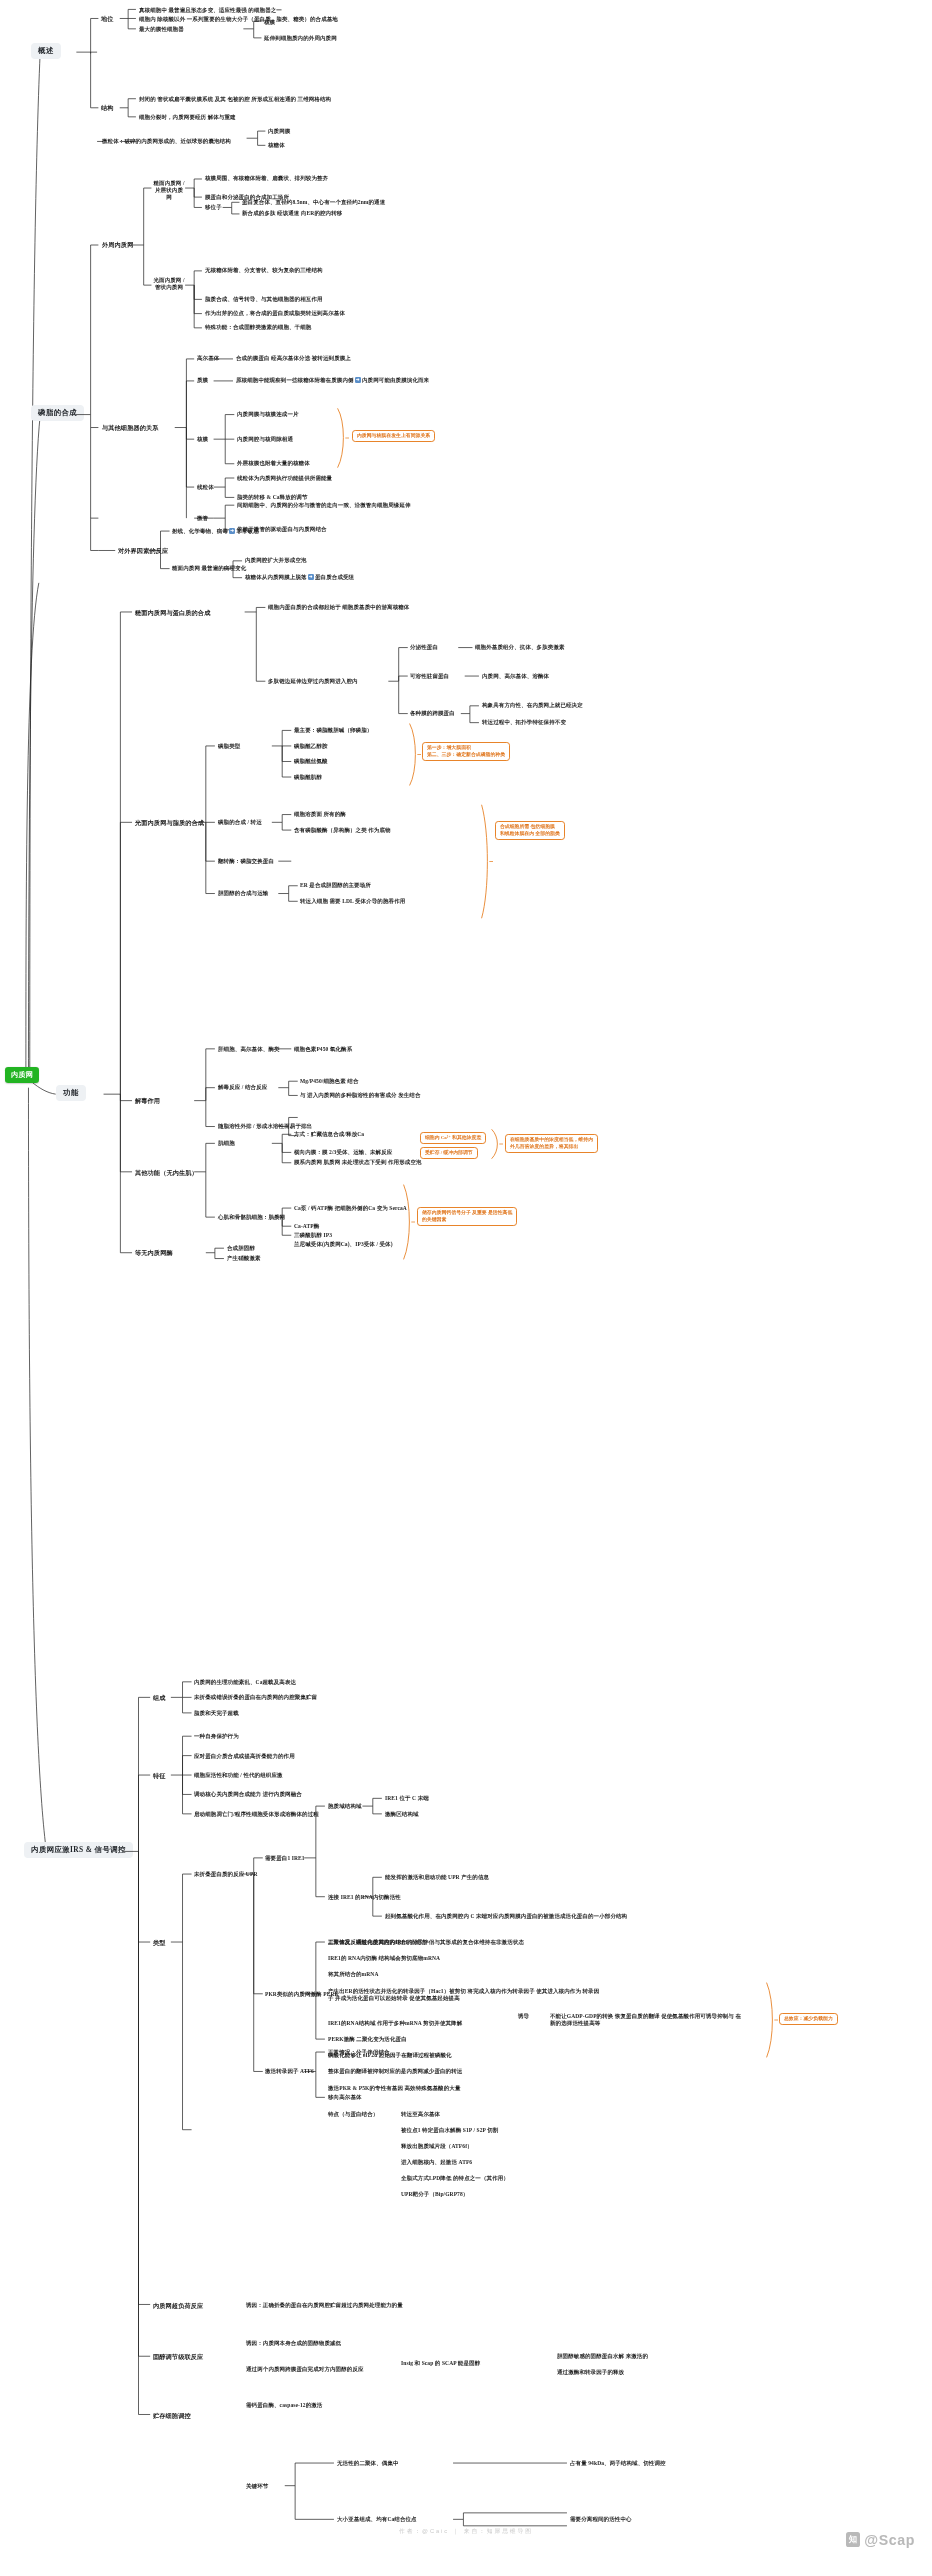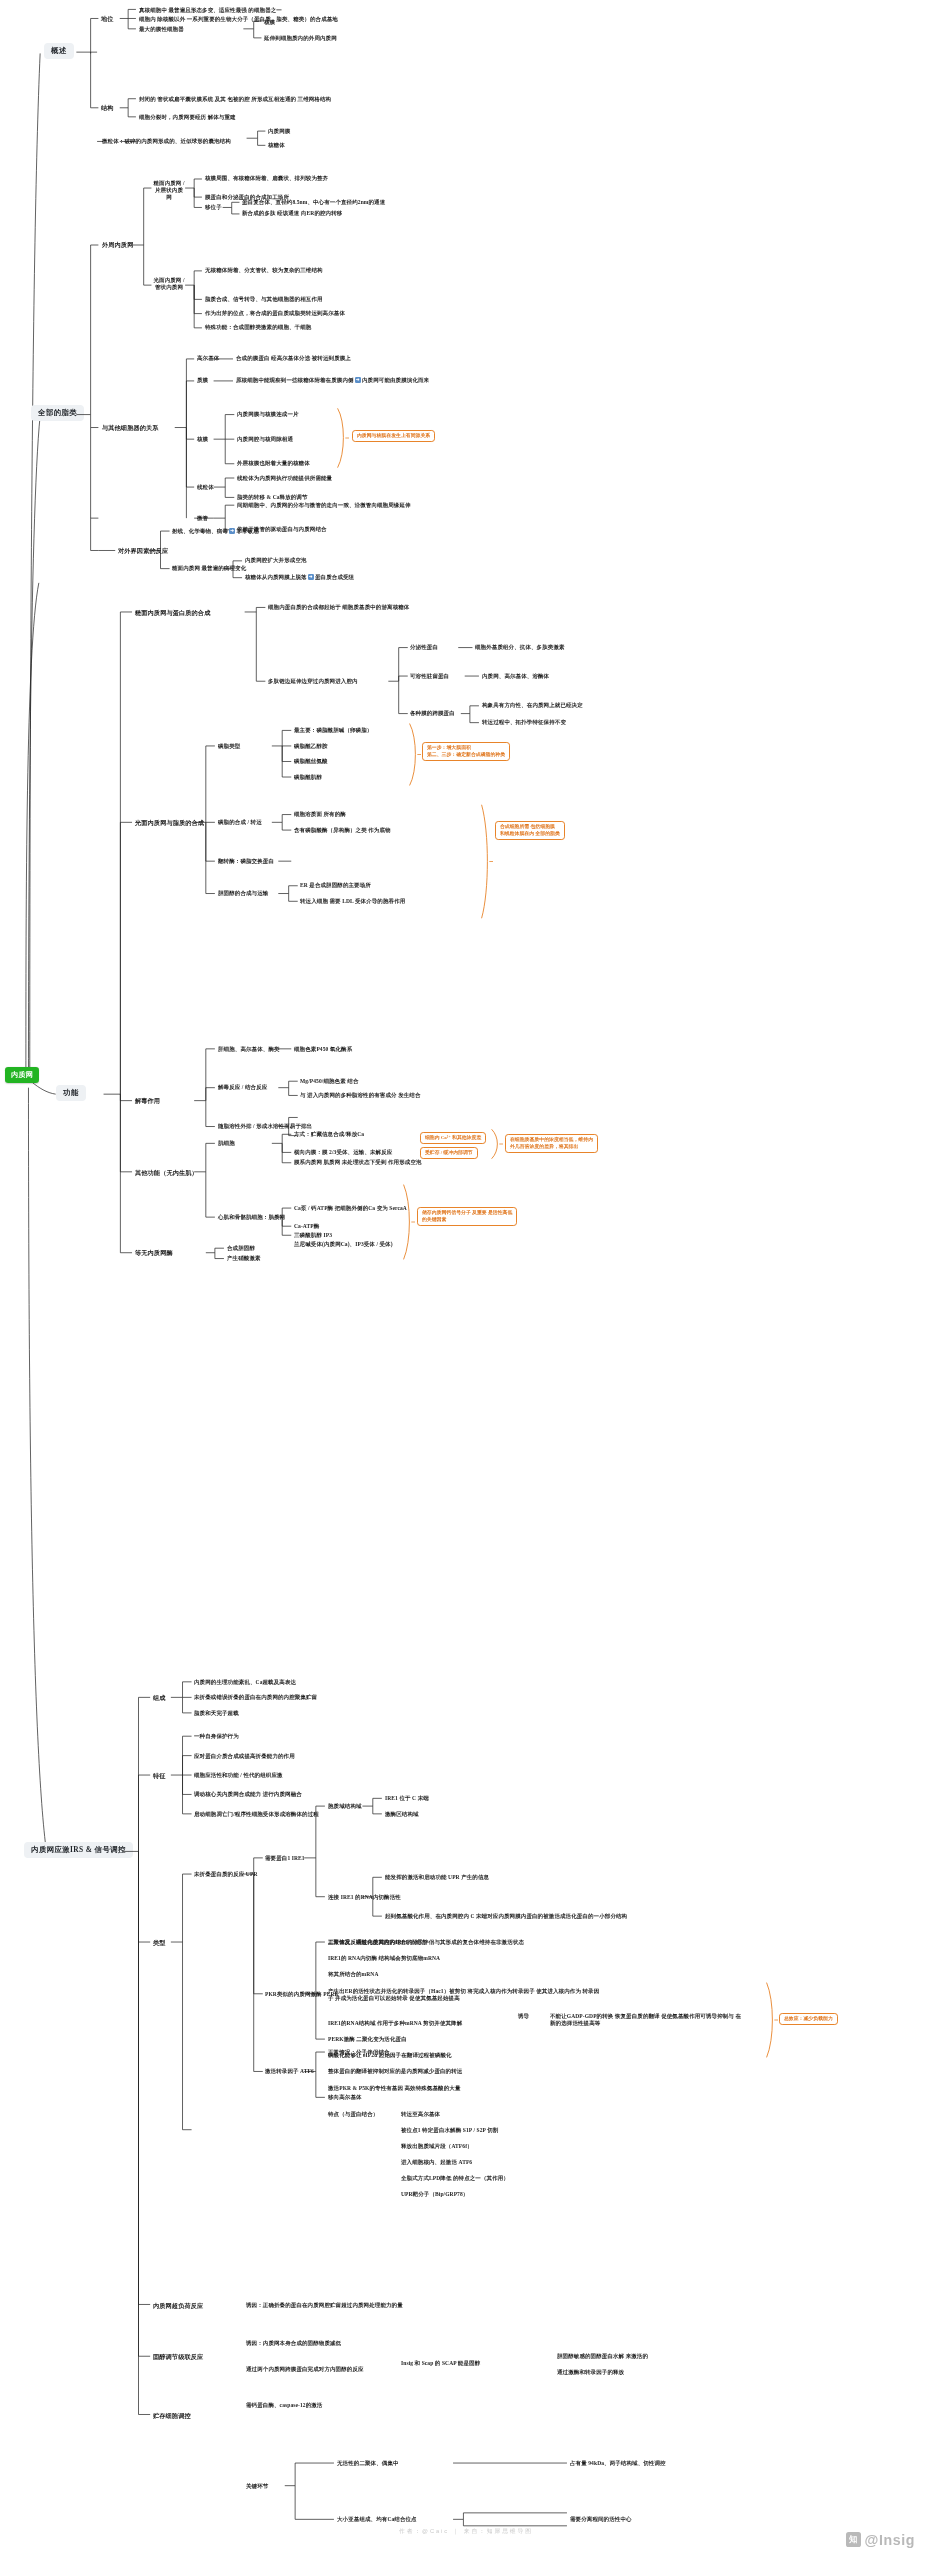--- a/index.html
+++ b/index.html
@@ -74,22 +74,22 @@
     <path d="M44,1660 C44,1400 46,800 62,642"></path>
 
     <path d="M50,1672 C60,1680 72,1688 86,1690"></path>
 
     <path d="M44,1680 C44,2200 50,2700 72,2862"></path>
   </g>
 </svg>
 
 <div class="root" style="left:5.2px; top:1067px;">内质网</div>
 
-<div class="branch-box" style="left:44px; top:43px;">概述</div>
-<div class="branch-box" style="left:31px; top:405px;">全部的脂类</div>
+<div class="branch-box" style="left:31px; top:43px;">概述</div>
+<div class="branch-box" style="left:31px; top:405px;">磷脂的合成</div>
 <div class="branch-box" style="left:56px; top:1085px;">功能</div>
 <div class="branch-box" style="left:24px; top:1842px;">内质网应激IRS &amp; 信号调控</div>
 
 <svg class="links" viewBox="0 0 1440 3979" width="932" height="2576">
   <g fill="none" stroke="#222" stroke-width="1.1">
     <path d="M118,80 H140 V28 M140,80 V82 M140,80 V166"></path>
     <path d="M140,28 H152"></path>
         <path d="M140,166 H152"></path>
     <path d="M185,28 H198 V14 M198,28 V28 M198,28 V44 M198,44 H210 M198,14 H210 M198,28 H210"></path>
     <path d="M185,166 H198 V152 M198,166 V180 M198,152 H210 M198,180 H210"></path>
@@ -414,17 +414,17 @@
   <g fill="none" stroke="#222" stroke-width="1.1">
     <path d="M440,3840 H456 V3805 M456,3840 V3892 M456,3805 H516 M456,3892 H516"></path>
     <path d="M700,3892 H716 V3882 M716,3892 V3902 M716,3882 H876 M716,3902 H876"></path>
     <path d="M700,3805 H876"></path>
   </g>
 </svg>
 
 <div class="footer" style="bottom:40px;">作者：@Caic ｜ 来自：知犀思维导图</div>
 <div class="watermark">
   <span class="wm-logo">知</span>
-  <span>@Insig</span>
+  <span>@Scap</span>
 </div>
 
 </div>
 
 
 </body></html>

